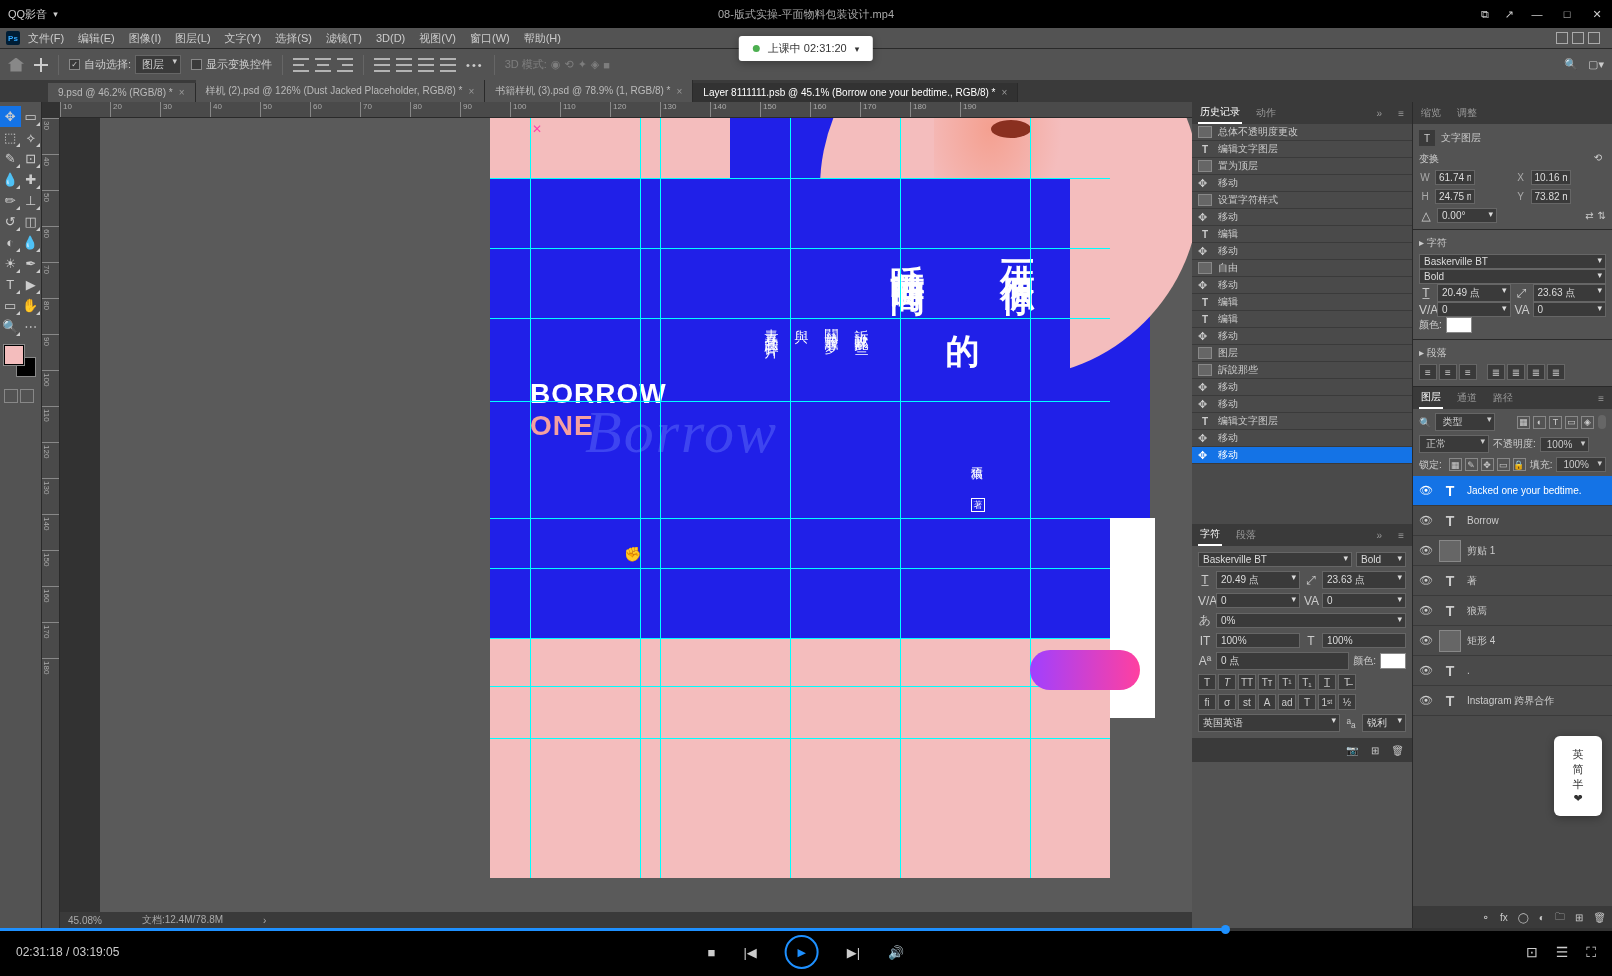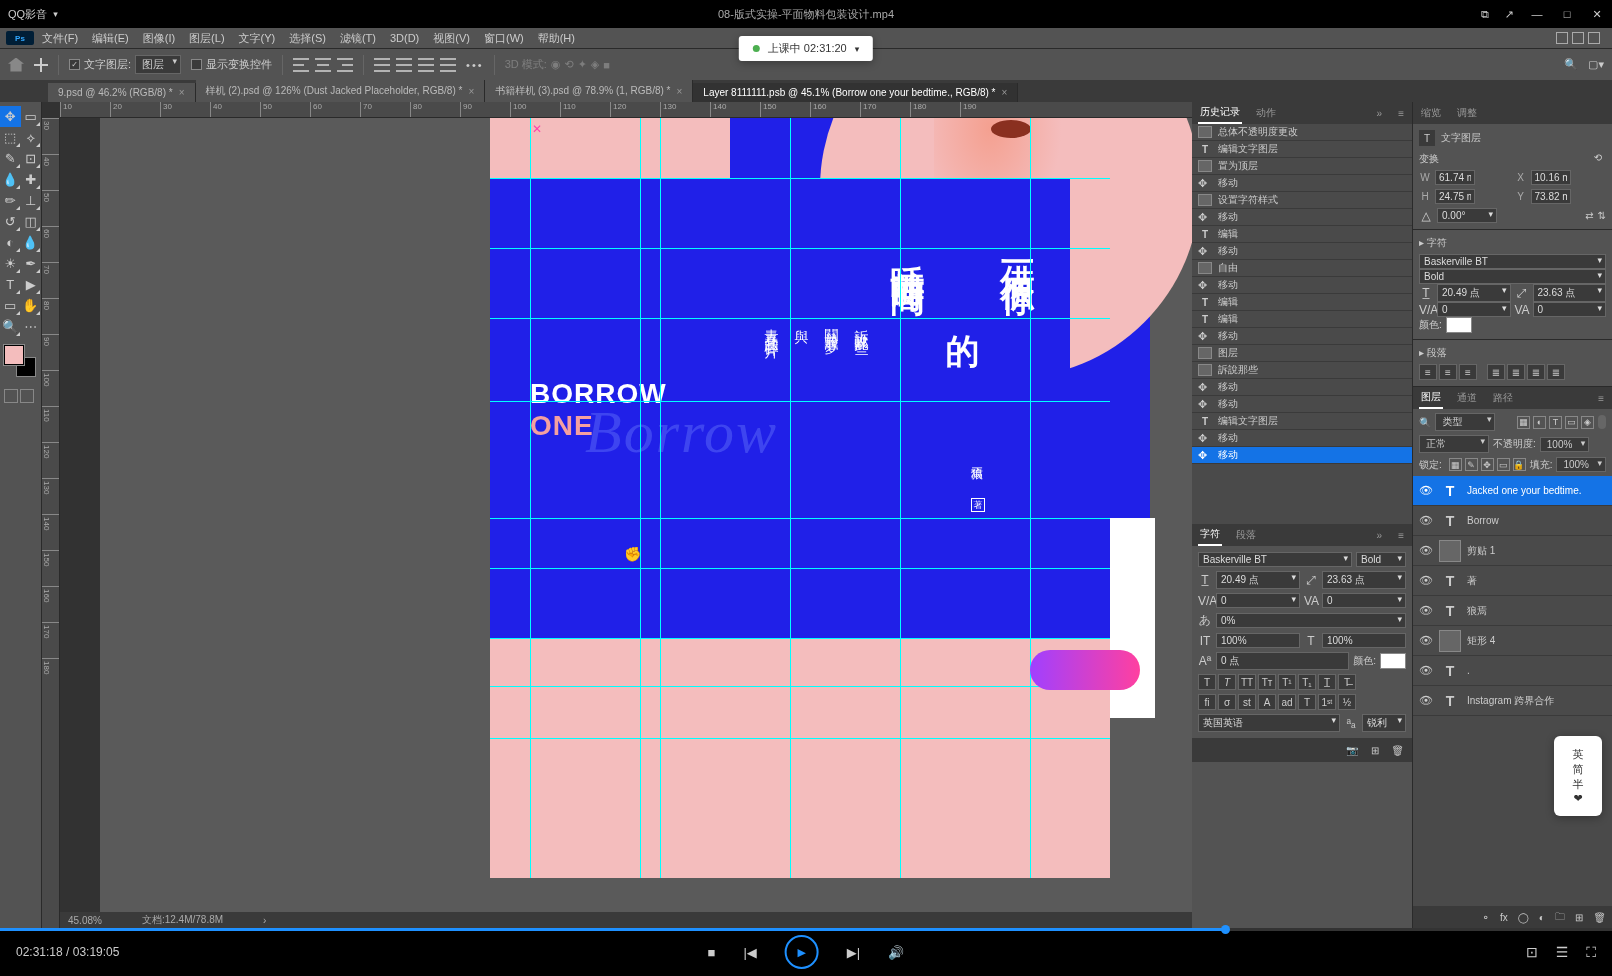--- a/index.html
+++ b/index.html
@@ -7,21 +7,21 @@
 .titlebar{height:28px;background:#000;display:flex;align-items:center;justify-content:space-between;padding:0 8px}
 .titlebar-left{display:flex;align-items:center;gap:6px;color:#ccc}
 .titlebar-center{position:absolute;left:50%;transform:translateX(-50%);color:#aaa}
 .titlebar-right{display:flex;gap:16px;align-items:center}
 .titlebar-right span{cursor:pointer}
 .win-btn{width:14px;height:14px;display:inline-flex;align-items:center;justify-content:center}
 .status-pill{position:absolute;top:36px;left:50%;transform:translateX(-50%);background:#fff;color:#333;padding:5px 14px;border-radius:3px;font-size:11px;display:flex;align-items:center;gap:8px;z-index:100;box-shadow:0 2px 8px rgba(0,0,0,.3)}
 .status-dot{width:7px;height:7px;border-radius:50%;background:#4caf50}
 .ps-frame{height:calc(100% - 76px);background:#323232;display:flex;flex-direction:column;position:relative}
 .ps-menubar{height:20px;background:#535353;display:flex;align-items:center;padding:0 6px;gap:2px;font-size:11px}
-.ps-menubar .logo{width:28px;height:14px;background:#001e36;color:#31a8ff;font-size:8px;font-weight:bold;display:flex;align-items:center;justify-content:center;border-radius:2px}
+.ps-menubar .logo{width:14px;height:14px;background:#001e36;color:#31a8ff;font-size:8px;font-weight:bold;display:flex;align-items:center;justify-content:center;border-radius:2px}
 .ps-menubar span{padding:0 6px;cursor:pointer}
 .ps-menubar .mright{margin-left:auto;display:flex;gap:4px}
 .mright i{width:12px;height:12px;display:inline-block;border:1px solid #aaa}
 .ps-optbar{height:32px;background:#535353;border-top:1px solid #2a2a2a;display:flex;align-items:center;padding:0 8px;gap:10px;font-size:11px}
 .opt-item{display:flex;align-items:center;gap:4px}
 .home-icon{width:16px;height:14px;background:#888;clip-path:polygon(50% 0,100% 45%,85% 45%,85% 100%,15% 100%,15% 45%,0 45%)}
 .move-icon{width:14px;height:14px;position:relative}
 .move-icon::before,.move-icon::after{content:"";position:absolute;background:#ccc}
 .move-icon::before{width:2px;height:14px;left:6px}
 .move-icon::after{width:14px;height:2px;top:6px}
@@ -179,21 +179,21 @@
       <i></i>
     </span>
   </div>
 
   <div class="ps-optbar">
     <span class="home-icon"></span>
     <span class="move-icon"></span>
     <div class="sep"></div>
     <div class="opt-item">
       <span class="chk">✓</span>
-      <span>文字图层:</span>
+      <span>自动选择:</span>
       <span class="dd">图层</span>
     </div>
     <div class="opt-item">
       <span class="chk"></span>
       <span>显示变换控件</span>
     </div>
     <div class="sep"></div>
     <div class="align-icons">
       <span class="ai">
           <i></i>

